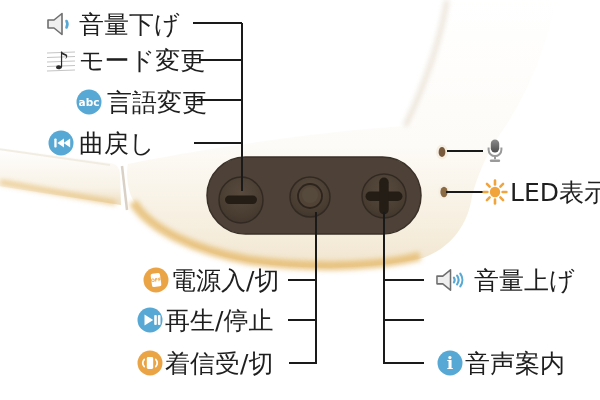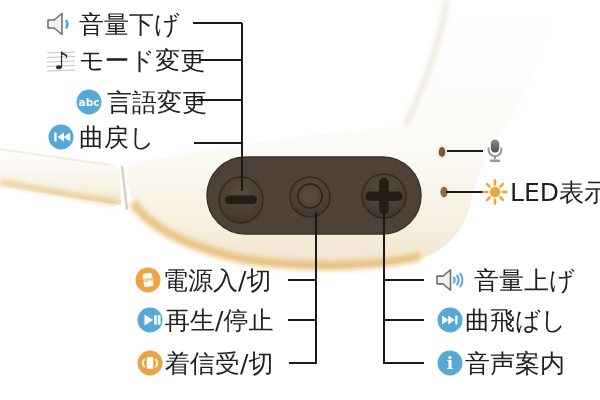--- a/index.html
+++ b/index.html
@@ -163,21 +163,21 @@
   <div class="label" style="left:45px;top:87px;margin-left:28px;">
     <span class="ic">
       <svg width="26" height="26" viewBox="0 0 26 26">
         <circle cx="13" cy="13" r="12.5" fill="#57a8d4"></circle>
         <text x="13" y="16.8" text-anchor="middle" font-size="10.5" font-weight="bold" fill="#ffffff" font-family="DejaVu Sans, Liberation Sans, sans-serif">abc</text>
       </svg>
     </span>
     <span class="txt">言語変更</span>
   </div>
 
-  <div class="label" style="left:45px;top:122px;">
+  <div class="label" style="left:45px;top:128px;">
     <span class="ic">
       <svg width="26" height="26" viewBox="0 0 26 26">
         <circle cx="13" cy="13" r="12.5" fill="#57a8d4"></circle>
         <g fill="#ffffff">
           <rect x="6.3" y="8.5" width="2.3" height="9" rx="0.8"></rect>
           <polygon points="16,8.5 16,17.5 9.4,13"></polygon>
           <polygon points="22.2,8.5 22.2,17.5 15.6,13"></polygon>
         </g>
       </svg>
     </span>
@@ -217,21 +217,21 @@
             <line x1="13" y1="20.6" x2="13" y2="24.4"></line>
             <line x1="1.6" y1="13" x2="5.4" y2="13"></line>
             <line x1="20.6" y1="13" x2="24.4" y2="13"></line>
           </g>
         </g>
       </svg>
     </span>
     <span class="txt">LED表示</span>
   </div>
 
-  <div class="label" style="left:134px;top:265px;text-align:right;">
+  <div class="label" style="left:142px;top:265px;text-align:right;">
     <span class="ic w27">
       <svg width="26" height="26" viewBox="0 0 26 26">
         <circle cx="13" cy="13" r="12.5" fill="#eba445"></circle>
         <g transform="rotate(-8 13 13)">
           <rect x="8.3" y="6.3" width="9.4" height="13.4" rx="1.8" fill="#ffffff"></rect>
           <text x="13" y="14.6" text-anchor="middle" font-size="4.6" font-weight="bold" fill="#eba445" font-family="DejaVu Sans, Liberation Sans, sans-serif">OFF</text>
         </g>
       </svg>
     </span>
     <span class="txt">電源入/切</span>
@@ -270,33 +270,20 @@
         <g stroke="#57a8d4" stroke-width="2.2" fill="none" stroke-linecap="round">
           <path d="M18.5,10.5 a4.5,4.5 0 0 1 0,5"></path>
           <path d="M21.8,8.5 a7.8,7.8 0 0 1 0,9"></path>
           <path d="M25.1,6.5 a11,11 0 0 1 0,13"></path>
         </g>
       </svg>
     </span>
     <span class="txt">音量上げ</span>
   </div>
 
-  <div class="label" style="left:436px;top:305px;">
-    <span class="ic w27">
-      <svg width="26" height="26" viewBox="0 0 26 26">
-        <circle cx="13" cy="13" r="12.5" fill="#57a8d4"></circle>
-        <g fill="#ffffff">
-          <polygon points="5,8.5 5,17.5 11.6,13"></polygon>
-          <polygon points="11.2,8.5 11.2,17.5 17.8,13"></polygon>
-          <rect x="18.2" y="8.5" width="2.3" height="9" rx="0.8"></rect>
-        </g>
-      </svg>
-    </span>
-    <span class="txt">曲飛ばし</span>
-  </div>
 
   <div class="label" style="left:436px;top:348px;">
     <span class="ic w27">
       <svg width="26" height="26" viewBox="0 0 26 26">
         <circle cx="13" cy="13" r="12.5" fill="#57a8d4"></circle>
         <text x="13" y="19" text-anchor="middle" font-size="17" font-weight="bold" fill="#ffffff" font-family="DejaVu Serif, Liberation Serif, serif">i</text>
       </svg>
     </span>
     <span class="txt">音声案内</span>
   </div>

